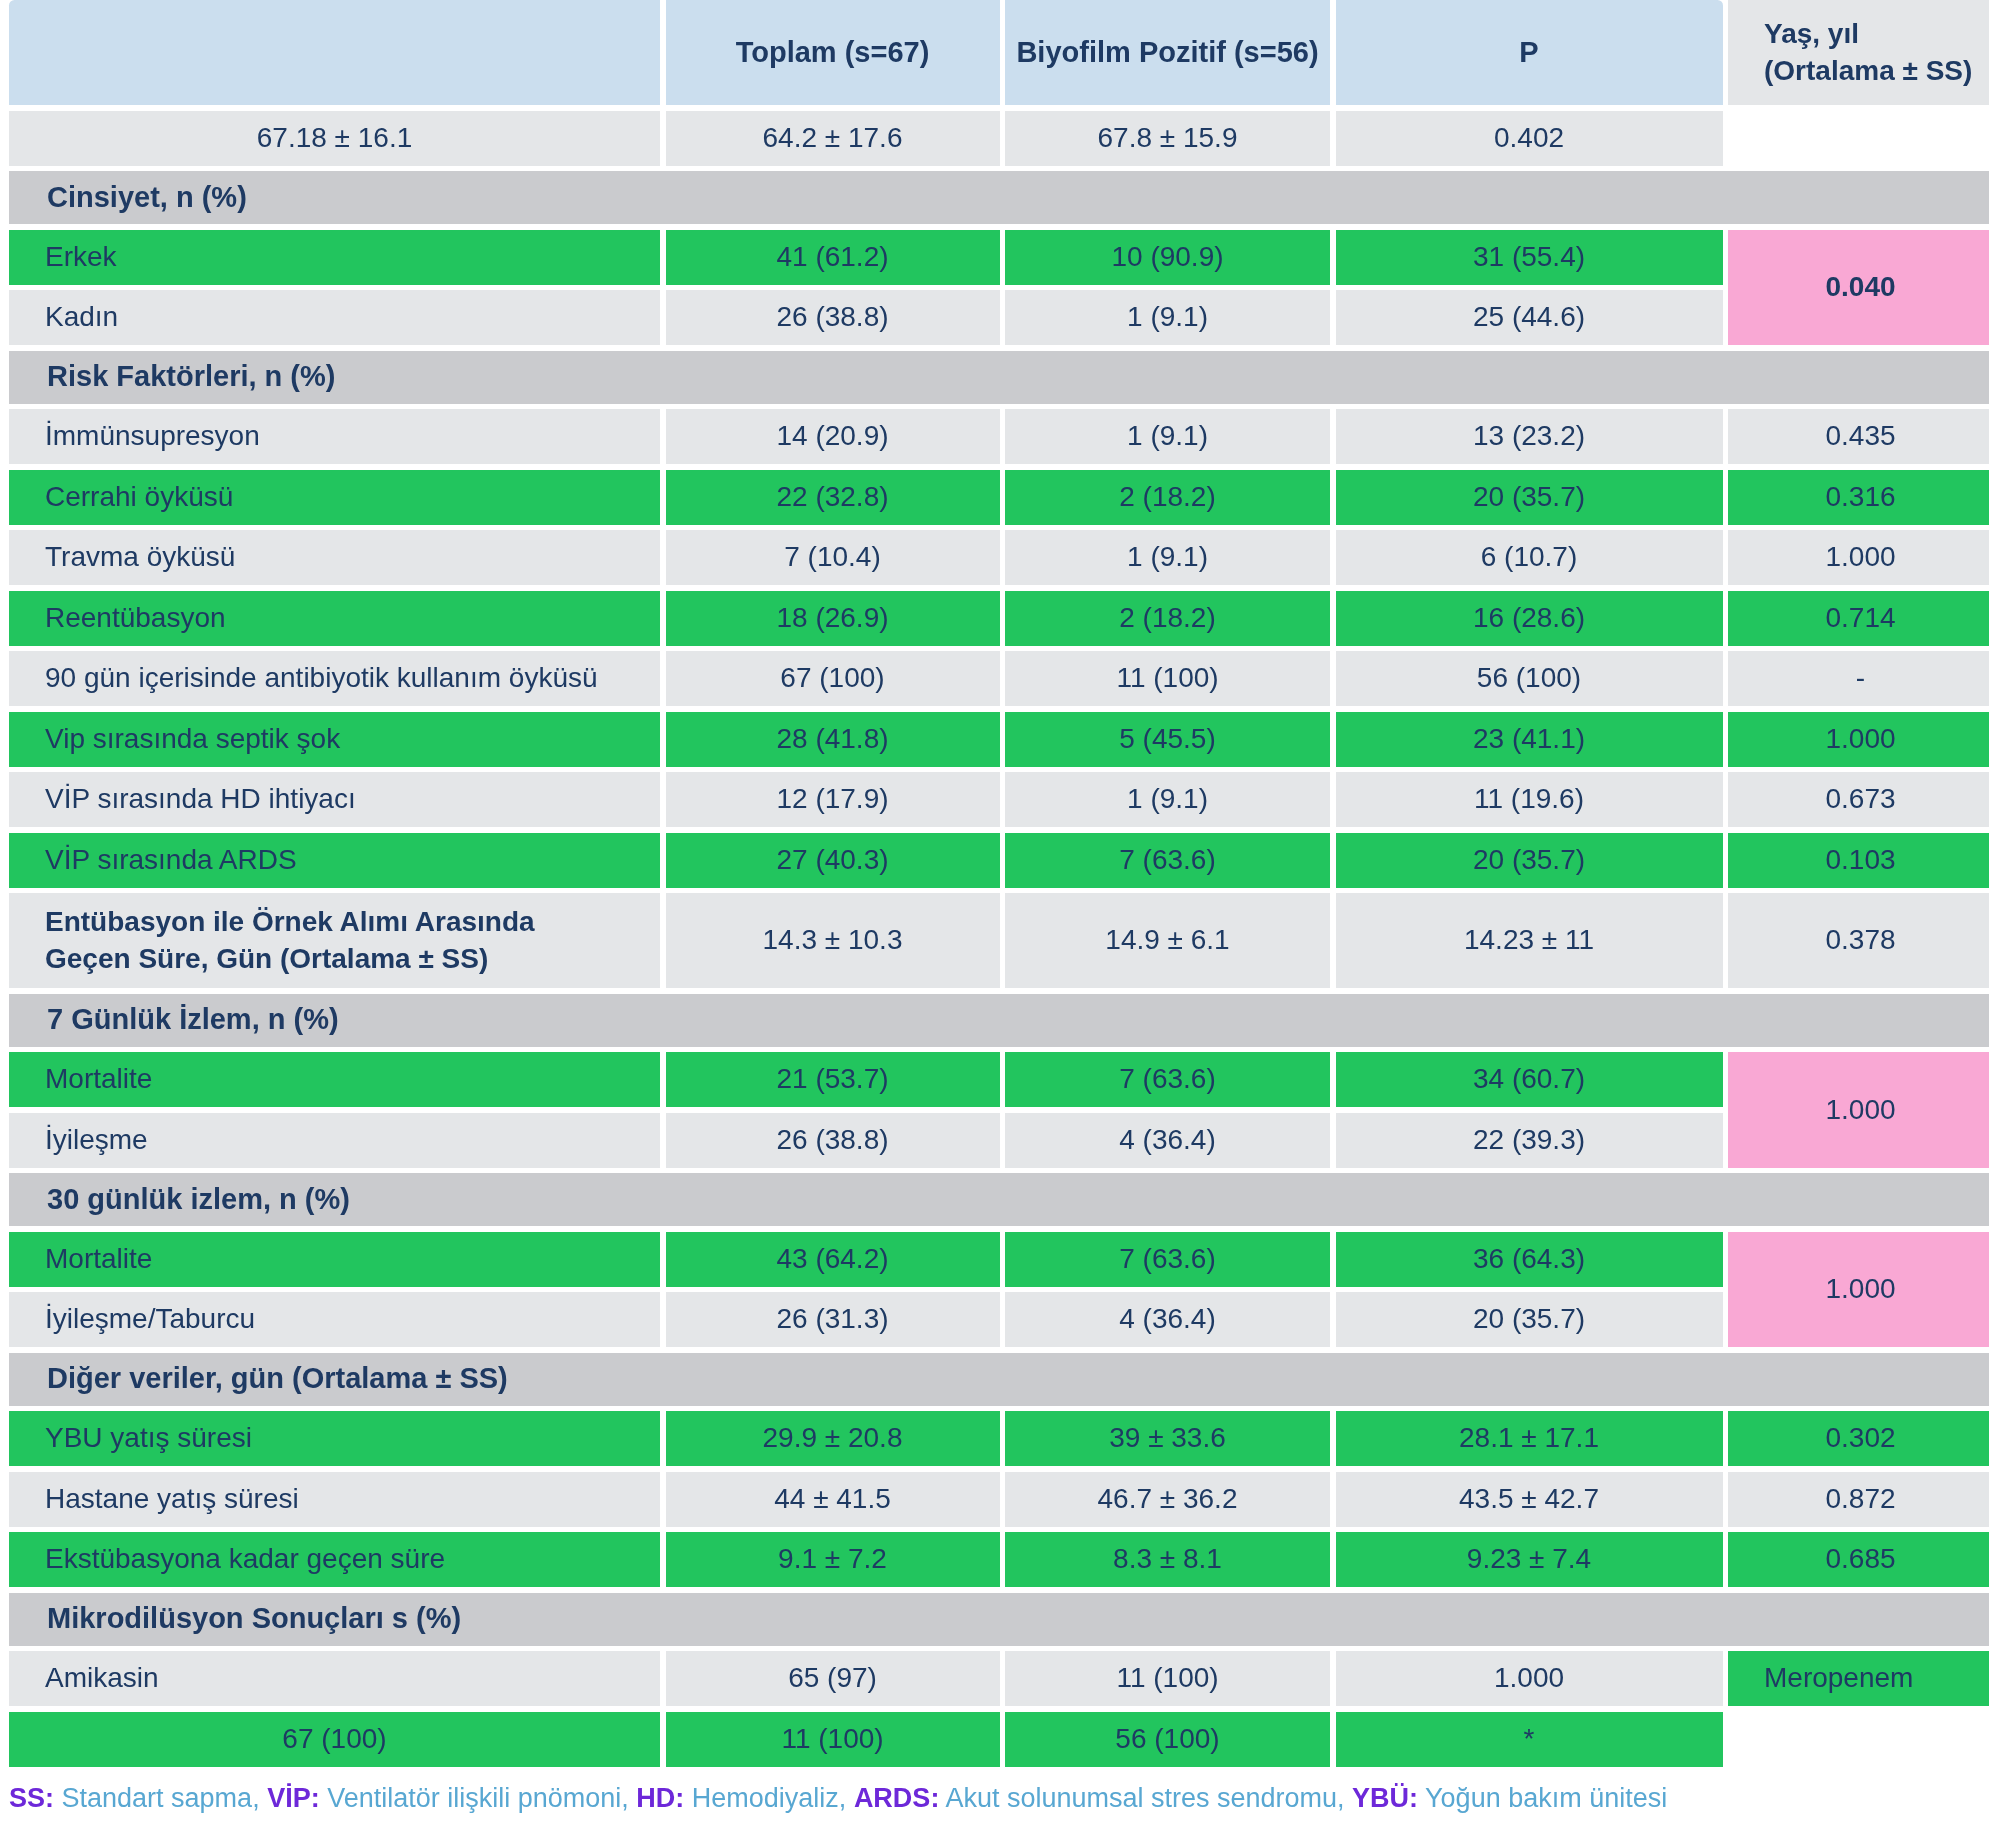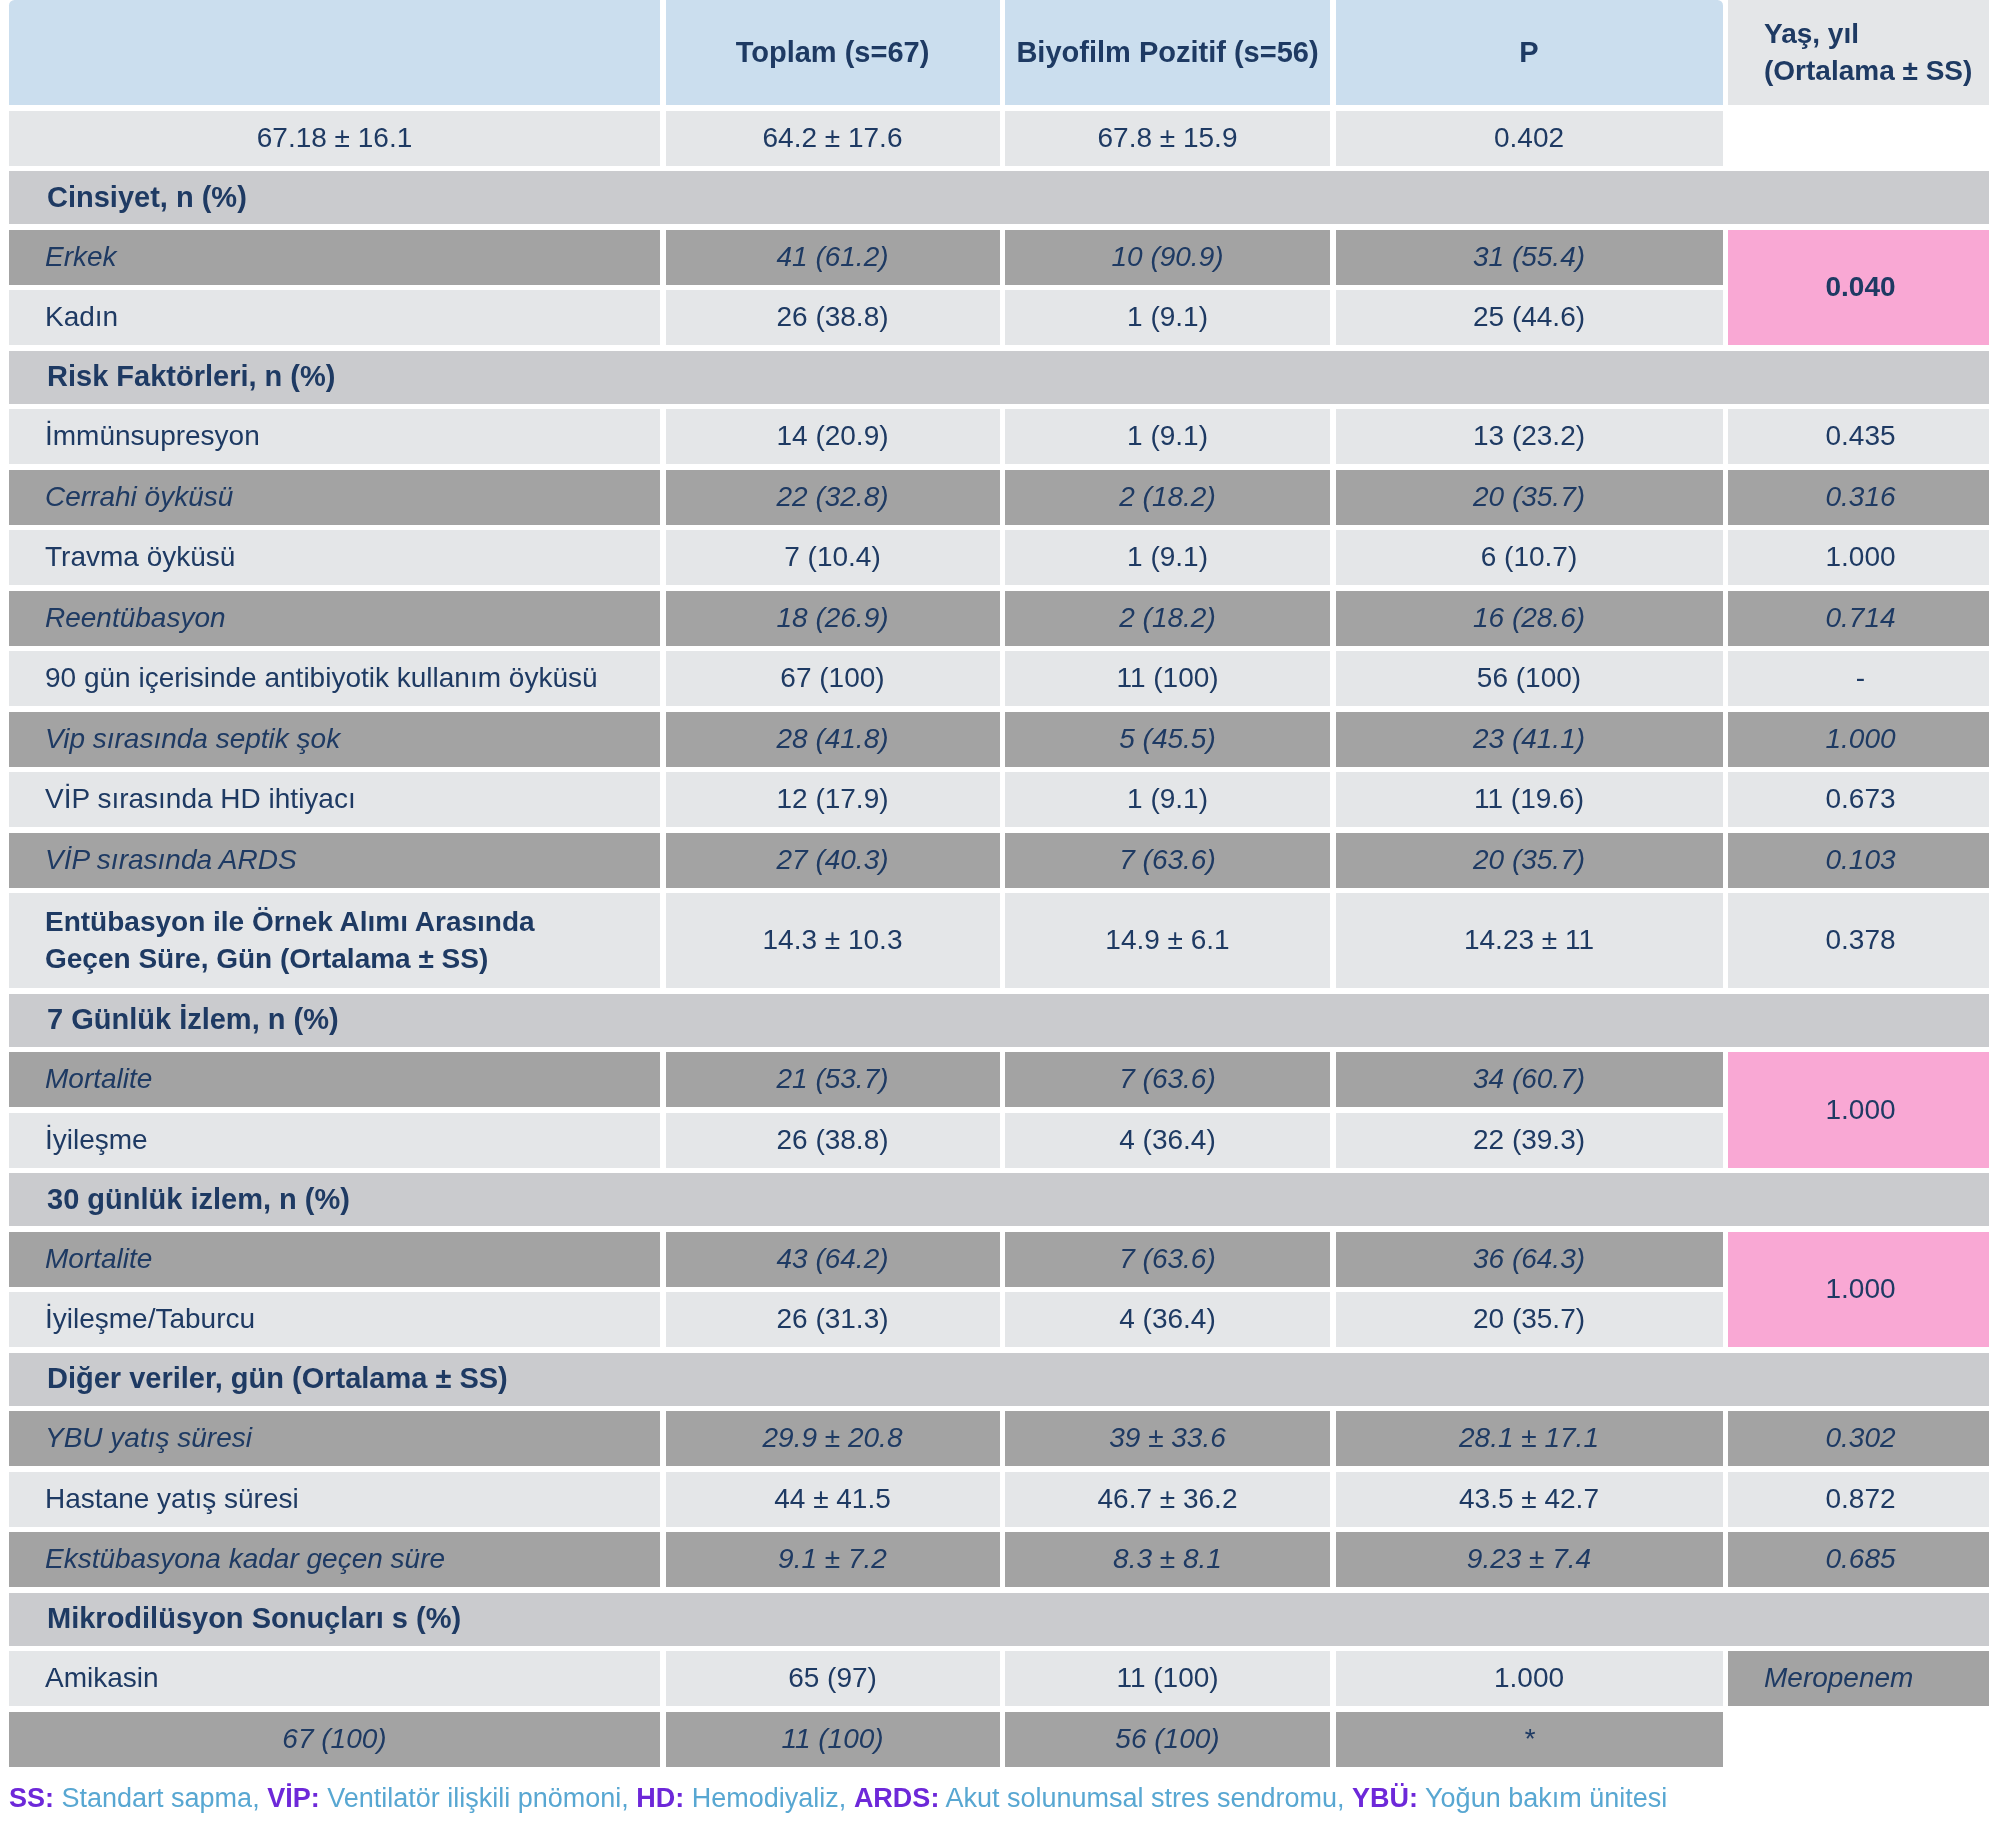--- a/index.html
+++ b/index.html
@@ -25,21 +25,21 @@
   .head.first{border-top-left-radius:5.5px;}
   .head.last{border-top-right-radius:5.5px;}
   .section{
     grid-column:1/-1;background:#cac B;
     background:#cacbce;font-weight:700;font-size:29px;
     padding-left:38px;box-sizing:border-box;
   }
   .label{padding-left:36px;box-sizing:border-box;white-space:pre-line;}
   .val{justify-content:center;text-align:center;}
   .dark{background:#e4e6e8;}
-  .light{background:#a3a3a3;font-style:italic;}
+  .light{background:#22c55e;}
   .pmerged{background:#f9a8d4;}
   .b{font-weight:700;}
   #footnote{
     position:absolute;left:9px;top:1780px;
     font-size:27px;line-height:1.35;white-space:nowrap;
     color:#58a7d2;
   }
   #footnote b{color:#6d28d9;font-weight:700;}
 </style>
 </head>

